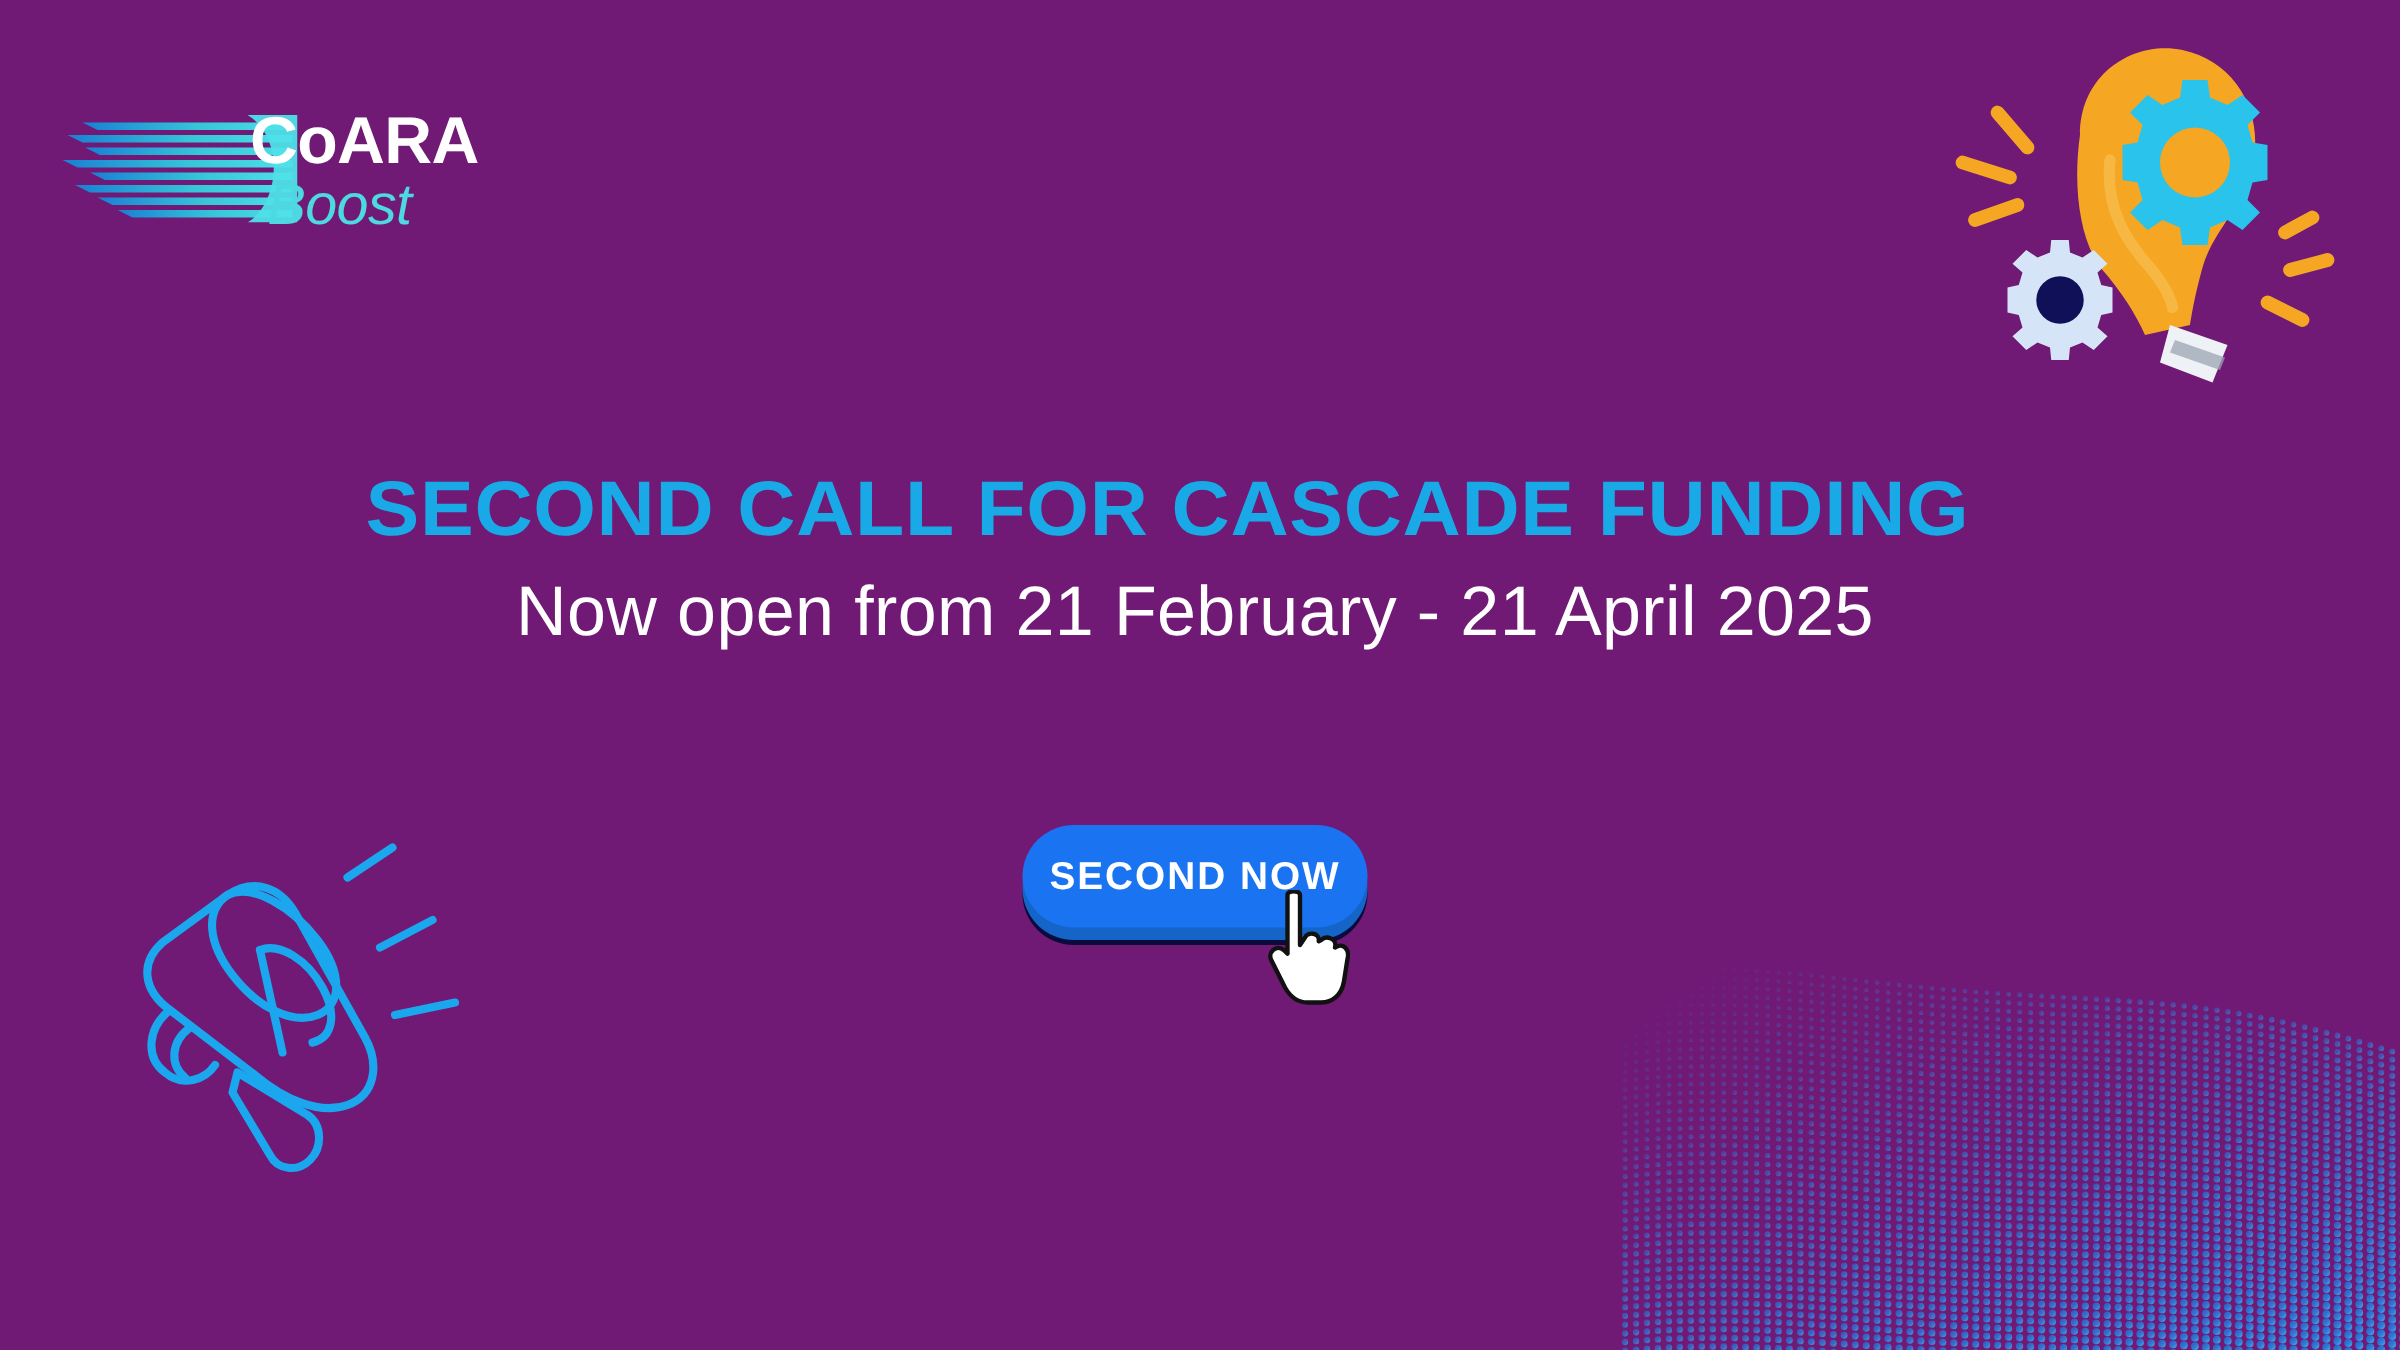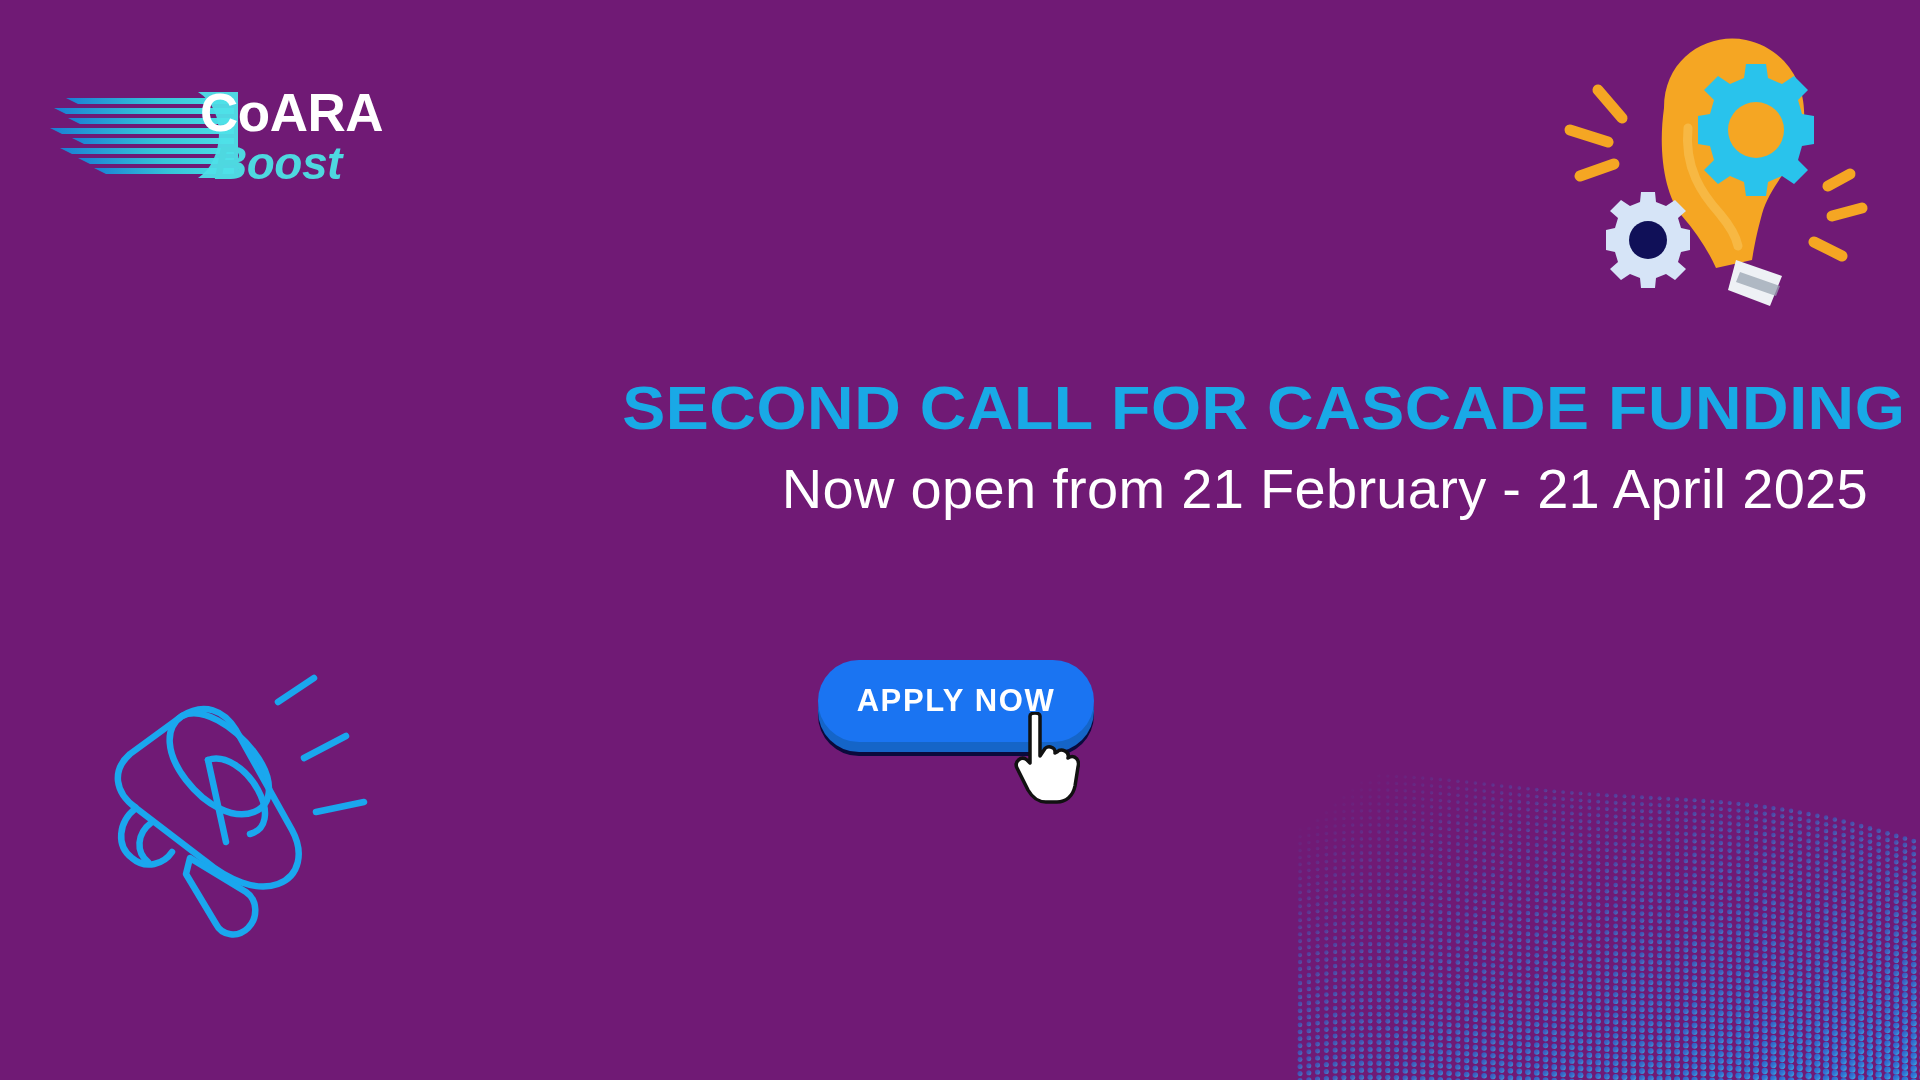--- a/index.html
+++ b/index.html
@@ -45,37 +45,37 @@
   .logo-coara {
     font-size: 53px;
     font-weight: bold;
     color: #ffffff;
     letter-spacing: -0.5px;
     line-height: 54px;
     white-space: nowrap;
   }
   .logo-boost {
     font-size: 46px;
-    font-weight: bold;
+    font-weight: normal;
     font-style: italic;
     color: #4ed8e0;
     letter-spacing: -0.5px;
     line-height: 50px;
     margin-top: -2px;
     margin-left: 14px;
     white-space: nowrap;
   }
 
   
   .headline-wrap {
     position: absolute;
     left: 0;
     top: 372px;
     width: 1868px;
-    text-align: right;
+    text-align: center;
   }
   .headline {
     font-size: 62px;
     font-weight: bold;
     color: #19a9e6;
     letter-spacing: 0.5px;
     line-height: 72px;
     white-space: nowrap;
     transform: scaleX(1.04);
   }
@@ -226,21 +226,21 @@
       <circle cx="0" cy="0" r="19" fill="#101058"></circle>
     </g>
   </svg>
 
   <div class="headline-wrap">
     <div class="headline">SECOND CALL FOR CASCADE FUNDING</div>
     <div class="subheadline">Now open from 21 February - 21 April 2025</div>
   </div>
 
   <div class="cta-zone">
-    <button class="cta-button">APPLY NOW</button>
+    <button class="cta-button">SECOND NOW</button>
     <svg class="cta-cursor" viewBox="0 0 66 92">
       <path d="M16 4 C16 0 26 0 26 4 L26 44 L30 38 C32 33 42 34 41 41
                L43 40 C47 36 56 39 54 46 L56 45 C61 43 66 48 64 55
                L61 74 C59 84 52 90 43 90 L32 90 C24 90 18 85 14 78
                L3 56 C0 50 7 43 13 48 L16 51 Z" fill="#ffffff" stroke="#111111" stroke-width="3.5" stroke-linejoin="round"></path>
     </svg>
   </div>
 
   <svg class="megaphone" viewBox="0 0 310 300">
     <g fill="none" stroke="#1aa7ee" stroke-width="6.5" stroke-linecap="round" stroke-linejoin="round">

